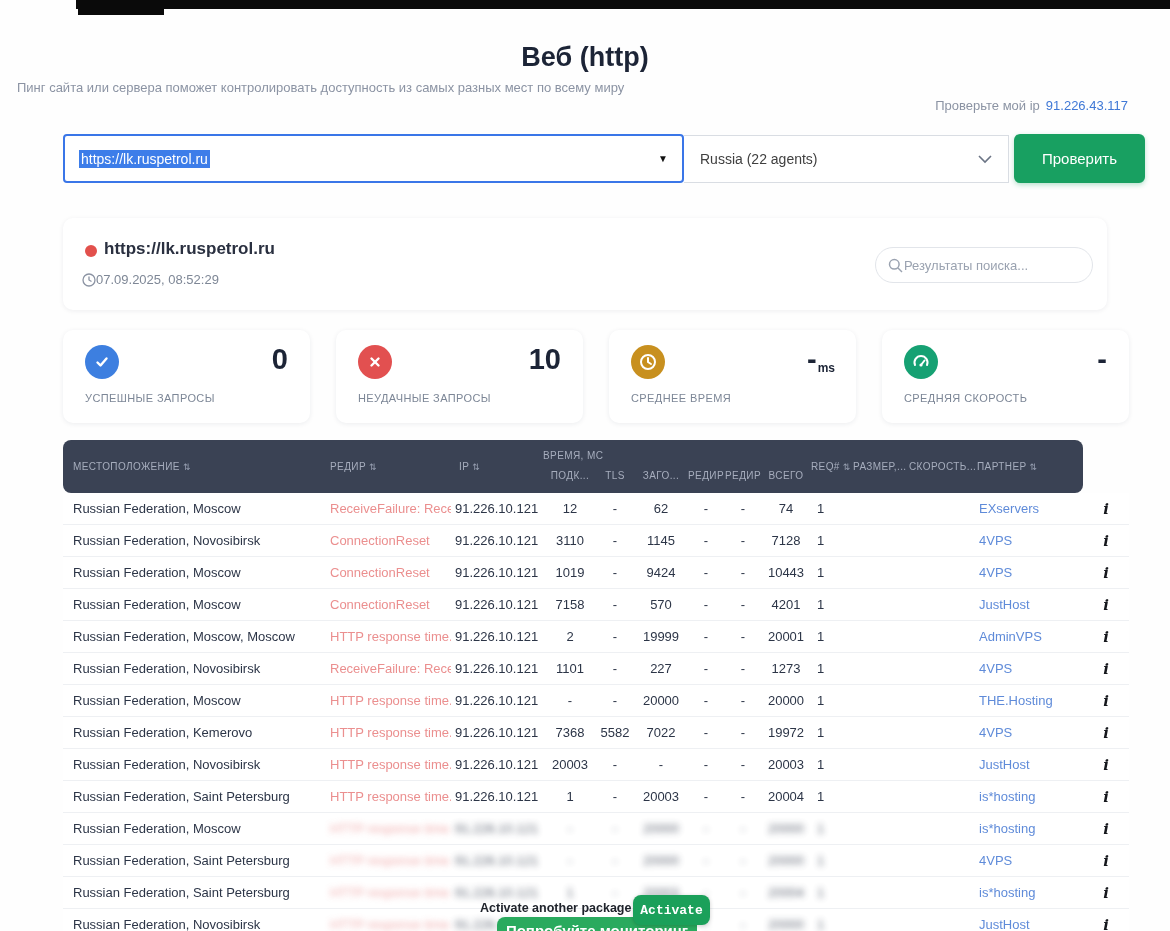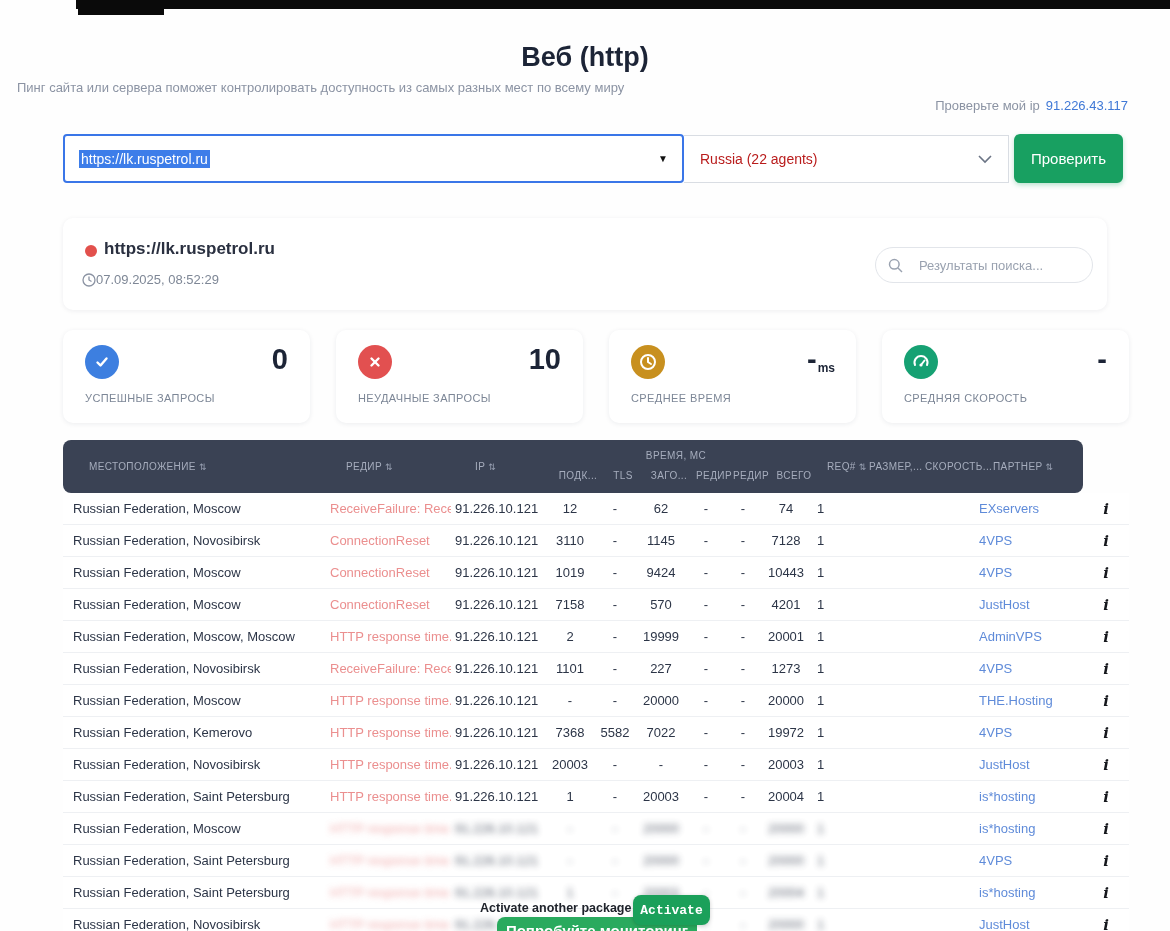--- a/index.html
+++ b/index.html
@@ -13,55 +13,55 @@
   
   .page-title { position:absolute; top:42px; left:0; width:100%; text-align:center; font-size:27px; font-weight:bold; color:#1c2436; }
   .page-subtitle { position:absolute; top:80px; left:17px; width:100%; text-align:left; font-size:13px; color:#8b93a3; }
   .myip { position:absolute; top:98px; right:42px; font-size:13px; color:#8b93a3; }
   .myip a { color:#3f78d6; text-decoration:none; margin-left:6px; cursor:pointer; }
 
   
   .url-combo { position:absolute; left:63px; top:134px; width:621px; height:49px; background:#fff; border:2px solid #3a76e8; border-radius:4px; display:flex; align-items:center; padding:0 14px; cursor:text; }
   .url-combo .sel { background:#3d7de9; color:#fff; font-size:14px; padding:1px 2px; }
   .url-combo .caret { margin-left:auto; font-size:10px; color:#111; }
-  .region-select { position:absolute; left:684px; top:135px; width:325px; height:48px; background:#fff; border:1px solid #d9dde3; border-left:none; display:flex; align-items:center; padding:0 16px; font-size:14px; color:#b91c1c; cursor:pointer; }
+  .region-select { position:absolute; left:684px; top:135px; width:325px; height:48px; background:#fff; border:1px solid #d9dde3; border-left:none; display:flex; align-items:center; padding:0 16px; font-size:14px; color:#404040; cursor:pointer; }
   .region-select .chev { margin-left:auto; color:#6b7485; }
-  .check-btn { position:absolute; left:1014px; top:134px; width:109px; height:49px; background:#18a061; color:#fff; border:none; border-radius:6px; font-size:15px; font-family:"Liberation Sans",sans-serif; cursor:pointer; box-shadow:0 2px 5px rgba(24,160,97,.3); }
+  .check-btn { position:absolute; left:1014px; top:134px; width:131px; height:49px; background:#18a061; color:#fff; border:none; border-radius:6px; font-size:15px; font-family:"Liberation Sans",sans-serif; cursor:pointer; box-shadow:0 2px 5px rgba(24,160,97,.3); }
 
   
   .result-card { position:absolute; left:63px; top:218px; width:1044px; height:92px; background:#fff; border-radius:10px; box-shadow:0 1px 5px rgba(25,35,60,.07); }
   .res-dot { position:absolute; left:22px; top:27px; width:12px; height:12px; border-radius:50%; background:#e2504c; }
   .res-url { position:absolute; left:41px; top:21px; font-size:17px; font-weight:bold; color:#2a3040; }
   .res-ts { position:absolute; left:19px; top:54px; font-size:13px; color:#7e8796; display:flex; align-items:center; }
   .search-pill { position:absolute; right:14px; top:29px; width:218px; height:36px; border:1px solid #e2e5ea; border-radius:999px; background:#fff; display:flex; align-items:center; padding:0 12px; }
-  .search-pill input { border:none; outline:none; font-size:13px; color:#444; width:160px; margin-left:16px; font-family:"Liberation Sans",sans-serif; }
+  .search-pill input { border:none; outline:none; font-size:13px; color:#444; width:160px; margin-left:1px; font-family:"Liberation Sans",sans-serif; }
   .search-pill input::placeholder { color:#9aa2b0; }
 
   
   .stats { position:absolute; left:63px; top:330px; width:1066px; display:flex; gap:26px; }
   .stat-card { width:247px; height:93px; background:#fff; border-radius:10px; box-shadow:0 1px 5px rgba(25,35,60,.08); position:relative; }
   .stat-icon { position:absolute; left:22px; top:15px; width:34px; height:34px; border-radius:50%; display:flex; align-items:center; justify-content:center; }
   .stat-value { position:absolute; right:22px; top:13px; font-size:29px; font-weight:bold; color:#1c2436; }
   .stat-value .unit { font-size:12px; font-weight:bold; color:#1c2436; position:relative; top:3px; left:1px;margin-top:41px; }
   .stat-label { position:absolute; left:22px; top:62px; font-size:11px; color:#7c8696; letter-spacing:.4px; }
 
   
   .table { position:absolute; left:63px; top:440px; width:1066px; }
   .grid { display:grid; grid-template-columns:258px 130px 92px 54px 36px 56px 34px 40px 46px 44px 56px 56px 118px 46px; }
   .thead { position:relative; height:53px; }
   .thead::before { content:''; position:absolute; left:0; top:0; width:1020px; height:53px; background:#3a4254; border-radius:8px; }
   .thead .grid { position:relative; height:53px; }
-  .th { font-size:10px; color:#a6adbd; letter-spacing:.4px; display:flex; align-items:center;margin-left:16px; }
+  .th { font-size:10px; color:#a6adbd; letter-spacing:.4px; display:flex; align-items:center; }
   .th.c-loc { padding-left:10px; }
   .th.c-status { padding-left:9px; }
   .th.c-ip { padding-left:8px; }
   .th.time-sub { align-items:flex-end; padding-bottom:12px; justify-content:center; }
   .th.c-req { padding-left:2px; }
   .th.c-partner { padding-left:12px; }
-  .group-label { position:absolute; left:480px; top:10px; width:266px; text-align:center; font-size:10px; color:#a6adbd; letter-spacing:.4px; }
+  .group-label { position:absolute; left:480px; top:10px; width:266px; text-align:left; font-size:10px; color:#a6adbd; letter-spacing:.4px; }
   .sort { font-size:9px; color:#98a0b2; margin-left:3px; }
 
   .trow { height:32px; border-bottom:1px solid #eef0f3; background:#fff; }
   .td { font-size:13px; color:#2c3547; display:flex; align-items:center; white-space:nowrap; overflow:hidden; }
   .td-location { padding-left:10px; }
   .td-status { padding-left:9px; color:#eb8f8f; text-overflow:ellipsis; }
   .td-ip { padding-left:4px; }
   .td-podk,.td-tls,.td-zago,.td-telo,.td-redir,.td-vsego { justify-content:center; }
   .td-req { padding-left:8px; }
   .td-partner { padding-left:14px; }

